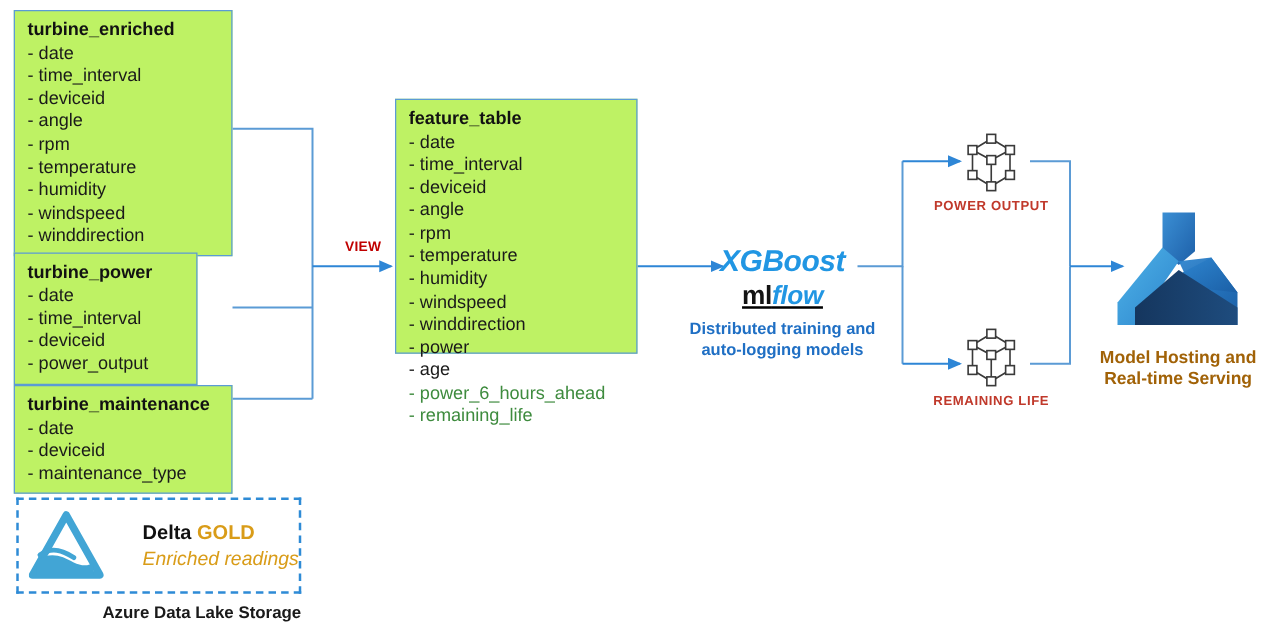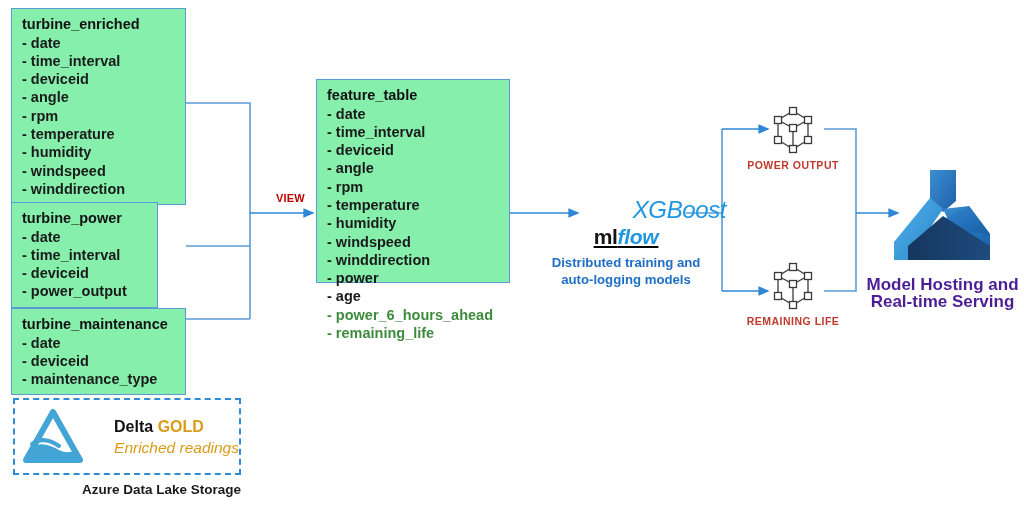--- a/index.html
+++ b/index.html
@@ -11,37 +11,36 @@
     overflow:hidden;
     position:relative;
   }
   #stage{position:absolute;left:0;top:0;width:1024px;height:509px;}
 
   
   .tbox{
     position:absolute;
     box-sizing:border-box;
     border:1.4px solid #5B9BD5;
-    background:#86efac;
+    background:#bef264;
     padding:6px 0 6px 10px;
     z-index:5;
   }
   .tbox .tname{
     font-weight:bold;
     color:#121212;
     font-size:14.5px;
     line-height:18.5px;
     white-space:nowrap;
   }
   .tbox .tcol{
     color:#1a1a1a;
     font-size:14.5px;
     line-height:18.3px;
     white-space:nowrap;
-    font-weight:bold;
   }
   .tbox .tcol.target{ color:#3E8B3E; }
 
   #box-enriched{ left:11px; top:8px;  width:175px; }
   #box-power   { left:11px; top:202px;width:147px; }
   #box-maint   { left:11px; top:308px;width:175px; }
   #box-feature { left:316px;top:79px; width:194px; height:204px; }
 
   
   #wires{position:absolute;left:0;top:0;width:1024px;height:509px;z-index:2;}
@@ -60,26 +59,25 @@
   
   #ml-cluster{
     position:absolute;
     left:526px; top:196px;
     width:200px;
     text-align:center;
     z-index:6;
   }
   #xgboost-logo{
     font-size:24px;
-    font-weight:normal;
+    font-weight:bold;
     font-style:italic;
     color:#2196E3;
     line-height:28px;
     letter-spacing:-.4px;
-    text-align:right;
   }
   #mlflow-logo{
     font-size:21px;
     line-height:26px;
     font-weight:bold;
     letter-spacing:-.3px;
     text-decoration:underline;
   }
   #mlflow-logo .ml{color:#141414;}
   #mlflow-logo .flow{color:#2196E3;font-style:italic;font-weight:bold;}
@@ -114,23 +112,23 @@
   #serving{
     position:absolute;
     left:860px; top:168px;
     width:165px;
     text-align:center;
     z-index:6;
   }
   #serving .servinglabel{
     display:block;
     margin-top:4px;
-    font-size:17px;
-    font-weight:bold;
-    color:#4c1d95;
+    font-size:14px;
+    font-weight:bold;
+    color:#a16207;
     line-height:17px;
   }
 
   
   #delta-box{
     position:absolute;
     left:13px; top:398px;
     width:228px; height:77px;
     box-sizing:border-box;
     border:2.5px dashed #2E8BD6;

